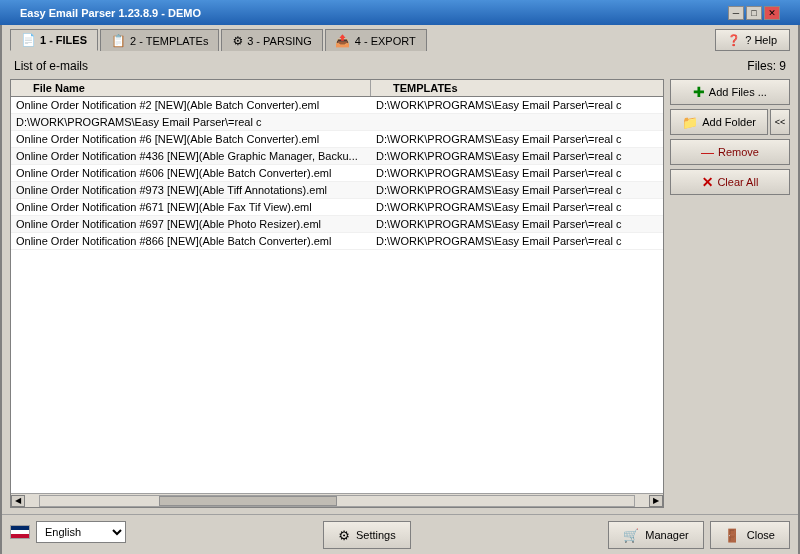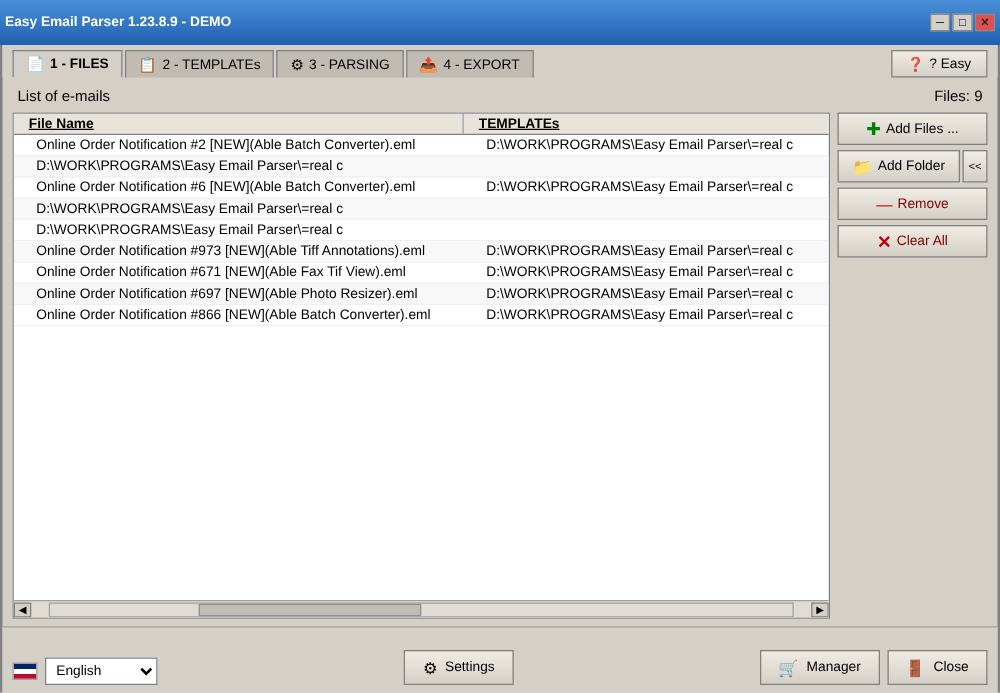--- a/index.html
+++ b/index.html
@@ -9,25 +9,25 @@
       background: #d4d0c8;
       width: 800px;
       height: 554px;
       overflow: hidden;
     }
 
     
     .title-bar {
       background: linear-gradient(to bottom, #4a90d9, #2060b0);
       color: white;
-      height: 36px;
+      height: 25px;
       display: flex;
       align-items: center;
       justify-content: space-between;
-      padding: 0 4px;
+      padding: 0 20px;
       user-select: none;
     }
     .title-bar-text {
       font-size: 11px;
       font-weight: bold;
     }
     .title-bar-buttons {
       display: flex;
       gap: 2px;
     }
@@ -134,44 +134,43 @@
       display: flex;
       flex-direction: column;
     }
 
     .file-list-header {
       display: flex;
       background: #e8e4dc;
       border-bottom: 1px solid #808080;
     }
     .file-list-header-cell {
-      padding: 2px 12px;
+      padding: 2px 22px;
       font-weight: bold;
       font-size: 11px;
       border-right: 1px solid #a0a0a0;
-      text-decoration: underline;
     }
     .file-list-header-cell:first-child { width: 360px; }
     .file-list-header-cell:last-child { flex: 1; border-right: none; }
 
     .file-list-body {
       flex: 1;
       overflow-y: auto;
       overflow-x: hidden;
     }
 
     .file-row {
       display: flex;
       padding: 1px 0;
       border-bottom: 1px solid #f0f0f0;
       font-size: 11px;
     }
     .file-row:nth-child(even) { background: #f8f8f8; }
     .file-cell {
-      padding: 1px 18px;
+      padding: 1px 5px;
       overflow: hidden;
       text-overflow: ellipsis;
       white-space: nowrap;
     }
     .file-cell:first-child { width: 360px; min-width: 360px; }
     .file-cell:last-child { flex: 1; }
 
     .file-list-scrollbar {
       height: 14px;
       background: #e0dcd4;
@@ -251,22 +250,22 @@
 
     .icon-green { color: #008000; font-size: 14px; }
     .icon-folder { color: #d4a000; font-size: 13px; }
     .icon-remove { color: #c00000; font-size: 13px; }
     .icon-x { color: #c00000; font-size: 14px; font-weight: bold; }
 
     
     .bottom-bar {
       display: flex;
       justify-content: space-between;
-      align-items: flex-end;
-      padding: 18px 8px;
+      align-items: flex-start;
+      padding: 6px 8px;
       border-top: 1px solid #a0a0a0;
       background: #d4d0c8;
     }
 
     .settings-btn, .purchase-btn, .close-btn-bottom {
       padding: 4px 14px;
       background: linear-gradient(to bottom, #f0ece4, #d4d0c8);
       border: 1px solid #808080;
       cursor: pointer;
       font-size: 11px;
@@ -336,21 +335,21 @@
         <span>3 - PARSING</span>
       </div>
       <div class="tab">
         <span class="tab-icon">📤</span>
         <span>4 - EXPORT</span>
       </div>
     </div>
     <div style="flex:1;"></div>
     <button class="help-btn">
       <span>❓</span>
-      <span>? Easy</span>
+      <span>? Help</span>
     </button>
   </div>
 
   <div class="content-area">
 
     <div class="files-info-row">
       <span>List of e-mails</span>
       <span>Files: 9</span>
     </div>
 
@@ -368,23 +367,25 @@
       <div class="file-cell">D:\WORK\PROGRAMS\Easy Email Parser\=real c</div>
     </div>
             <div class="file-row">
       <div class="file-cell">D:\WORK\PROGRAMS\Easy Email Parser\=real c</div>
     </div>
             <div class="file-row">
       <div class="file-cell">Online Order Notification #6 [NEW](Able Batch Converter).eml</div>
       <div class="file-cell">D:\WORK\PROGRAMS\Easy Email Parser\=real c</div>
     </div>
             <div class="file-row">
-      <div class="file-cell">D:\WORK\PROGRAMS\Easy Email Parser\=real c</div>
-    </div>
-            <div class="file-row">
+      <div class="file-cell">Online Order Notification #436 [NEW](Able Graphic Manager, Backu...</div>
+      <div class="file-cell">D:\WORK\PROGRAMS\Easy Email Parser\=real c</div>
+    </div>
+            <div class="file-row">
+      <div class="file-cell">Online Order Notification #606 [NEW](Able Batch Converter).eml</div>
       <div class="file-cell">D:\WORK\PROGRAMS\Easy Email Parser\=real c</div>
     </div>
             <div class="file-row">
       <div class="file-cell">Online Order Notification #973 [NEW](Able Tiff Annotations).eml</div>
       <div class="file-cell">D:\WORK\PROGRAMS\Easy Email Parser\=real c</div>
     </div>
             <div class="file-row">
       <div class="file-cell">Online Order Notification #671 [NEW](Able Fax Tif View).eml</div>
       <div class="file-cell">D:\WORK\PROGRAMS\Easy Email Parser\=real c</div>
     </div>

